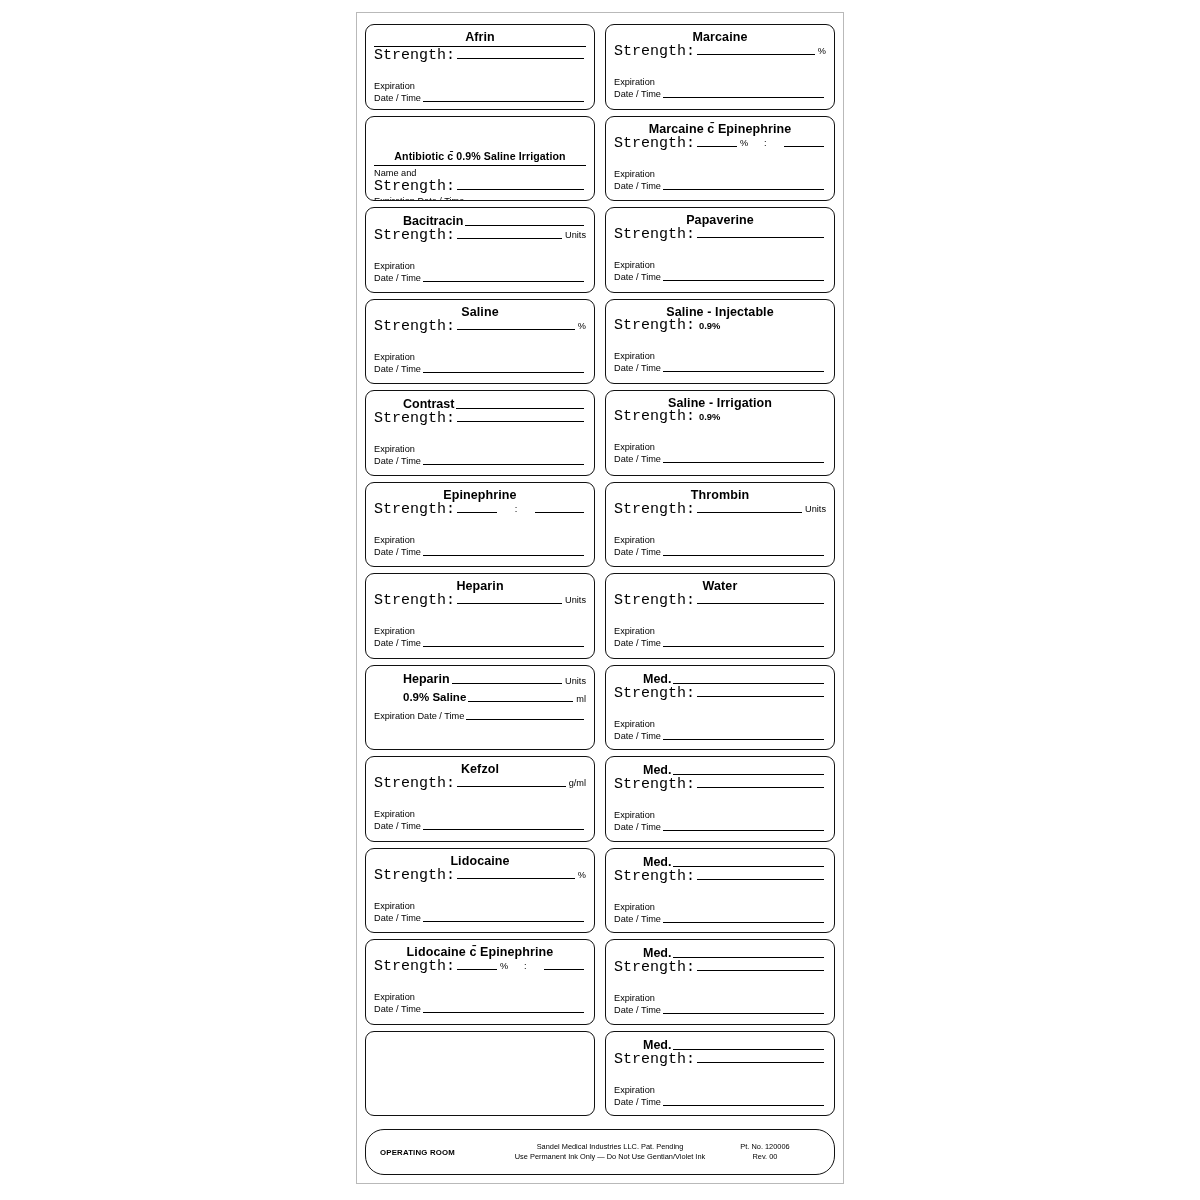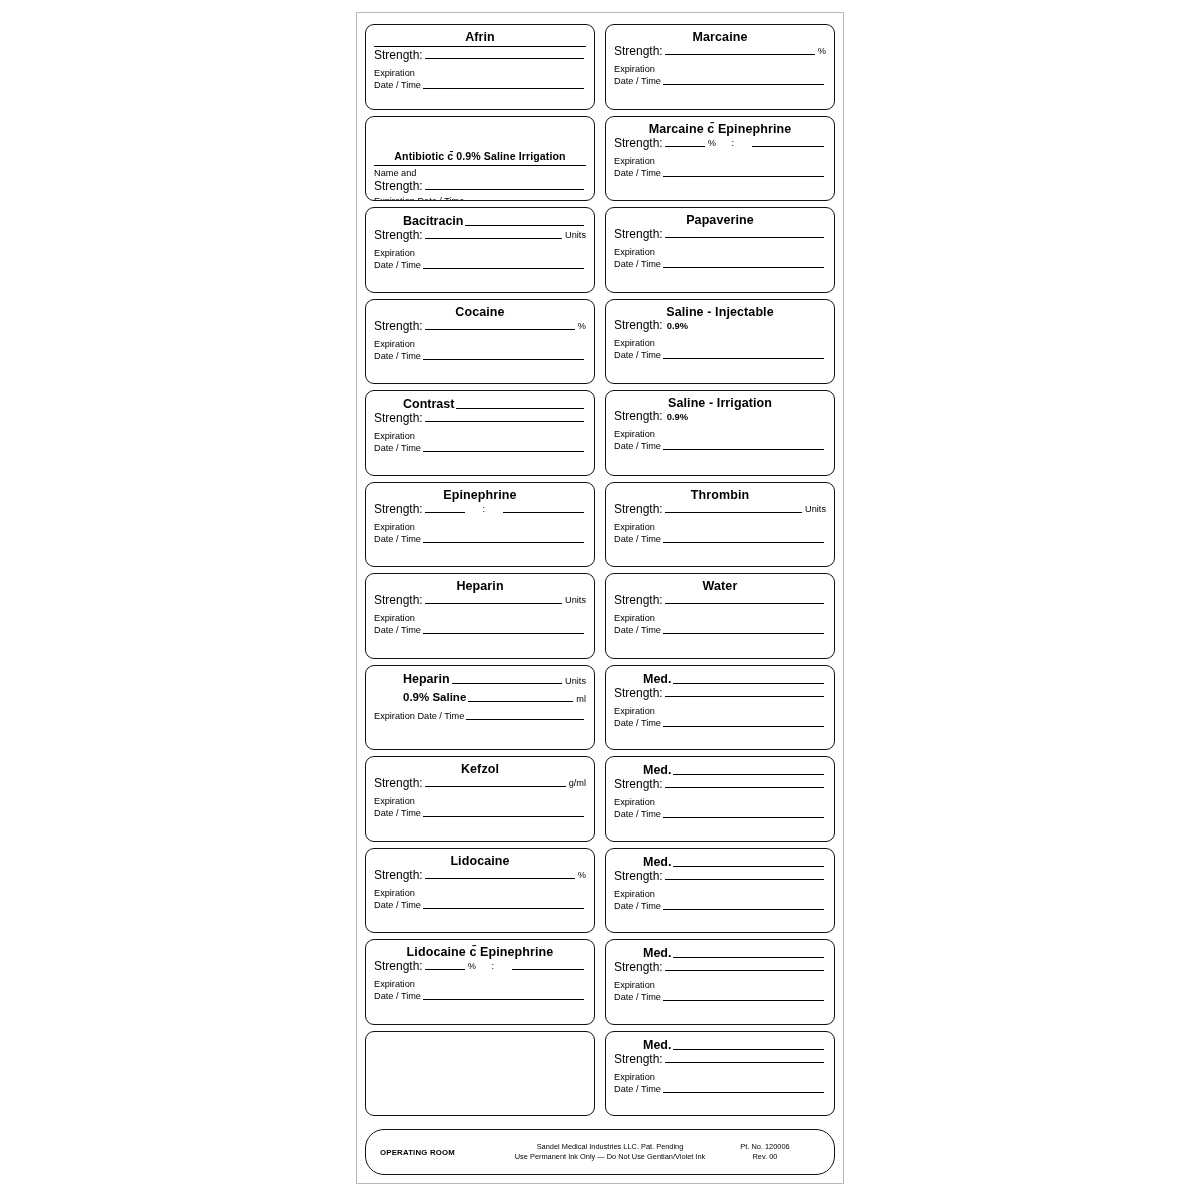--- a/index.html
+++ b/index.html
@@ -66,34 +66,34 @@
   }
   .row {
     display: flex;
     align-items: flex-end;
     font-size: 9.2px;
     color: #000;
     line-height: 11px;
     margin-top: 1px;
     white-space: nowrap;
   }
-  .row .lbl { font-size: 12px; }
+  .row .lbl { font-size: 15px; font-family: Liberation Mono, monospace; }
   .fill {
     flex: 1 1 auto;
     border-bottom: 1.1px solid #000;
     margin: 0 2px 2px 2px;
     height: 9px;
   }
   .fill.short { flex: 0 0 40px; }
   .unit { font-size: 9.2px; padding-left: 1px; }
   .twoline {
     font-size: 9.2px;
     line-height: 11.5px;
   }
-  .expblock { margin-top: 7px; }
+  .expblock { margin-top: 20px; }
   .expblock .l1 { font-size: 9.2px; line-height: 11px; }
   .expline { display: flex; align-items: flex-end; font-size: 9.2px; line-height: 11px; }
   .titleline {
     display: flex;
     align-items: flex-end;
     margin-top: 2px;
     padding-left: 29px;
   }
   .titleline .t {
     font-weight: bold;
@@ -237,21 +237,21 @@
       <div class="expblock">
         <div class="l1">Expiration</div>
         <div class="expline">
           <span>Date / Time</span>
           <span class="fill"></span>
         </div>
       </div>
     </div>
 
     <div class="label">
-      <div class="title-center">Cocaine</div>
+      <div class="title-center">Saline</div>
       <div class="row">
         <span class="lbl">Strength:</span>
         <span class="fill"></span>
         <span class="unit">%</span>
       </div>
       <div class="expblock">
         <div class="l1">Expiration</div>
         <div class="expline">
           <span>Date / Time</span>
           <span class="fill"></span>

